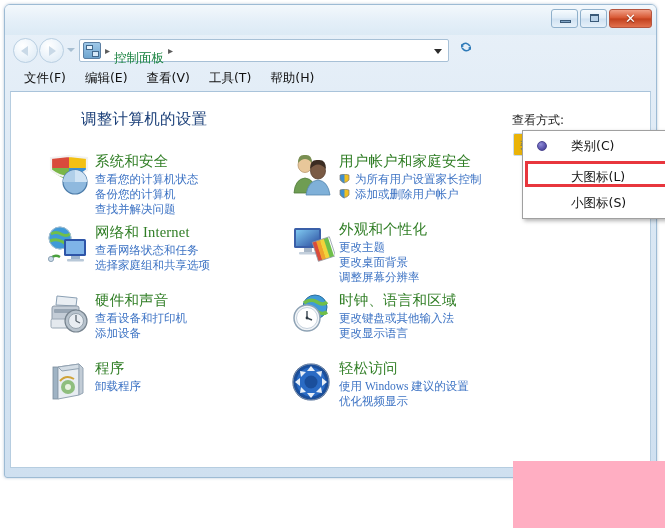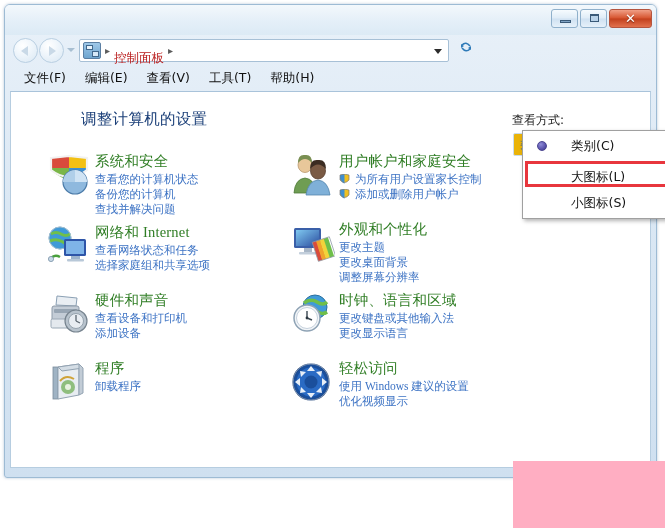--- a/index.html
+++ b/index.html
@@ -172,21 +172,21 @@
     box-sizing: border-box;
   }
   .crumb-sep {
     color: #5c5c5c;
     font-size: 10px;
     margin: 0 4px;
     flex: none;
   }
   .crumb {
     font-size: 12.5px;
-    color: #b91c1c;
+    color: #15803d;
     flex: none;
     margin-top: 16px;
   }
   #addr-dropdown {
     position: absolute;
     right: 6px; top: 9px;
     width: 0; height: 0;
     border-left: 4px solid transparent;
     border-right: 4px solid transparent;
     border-top: 5px solid #2c2c2c;

